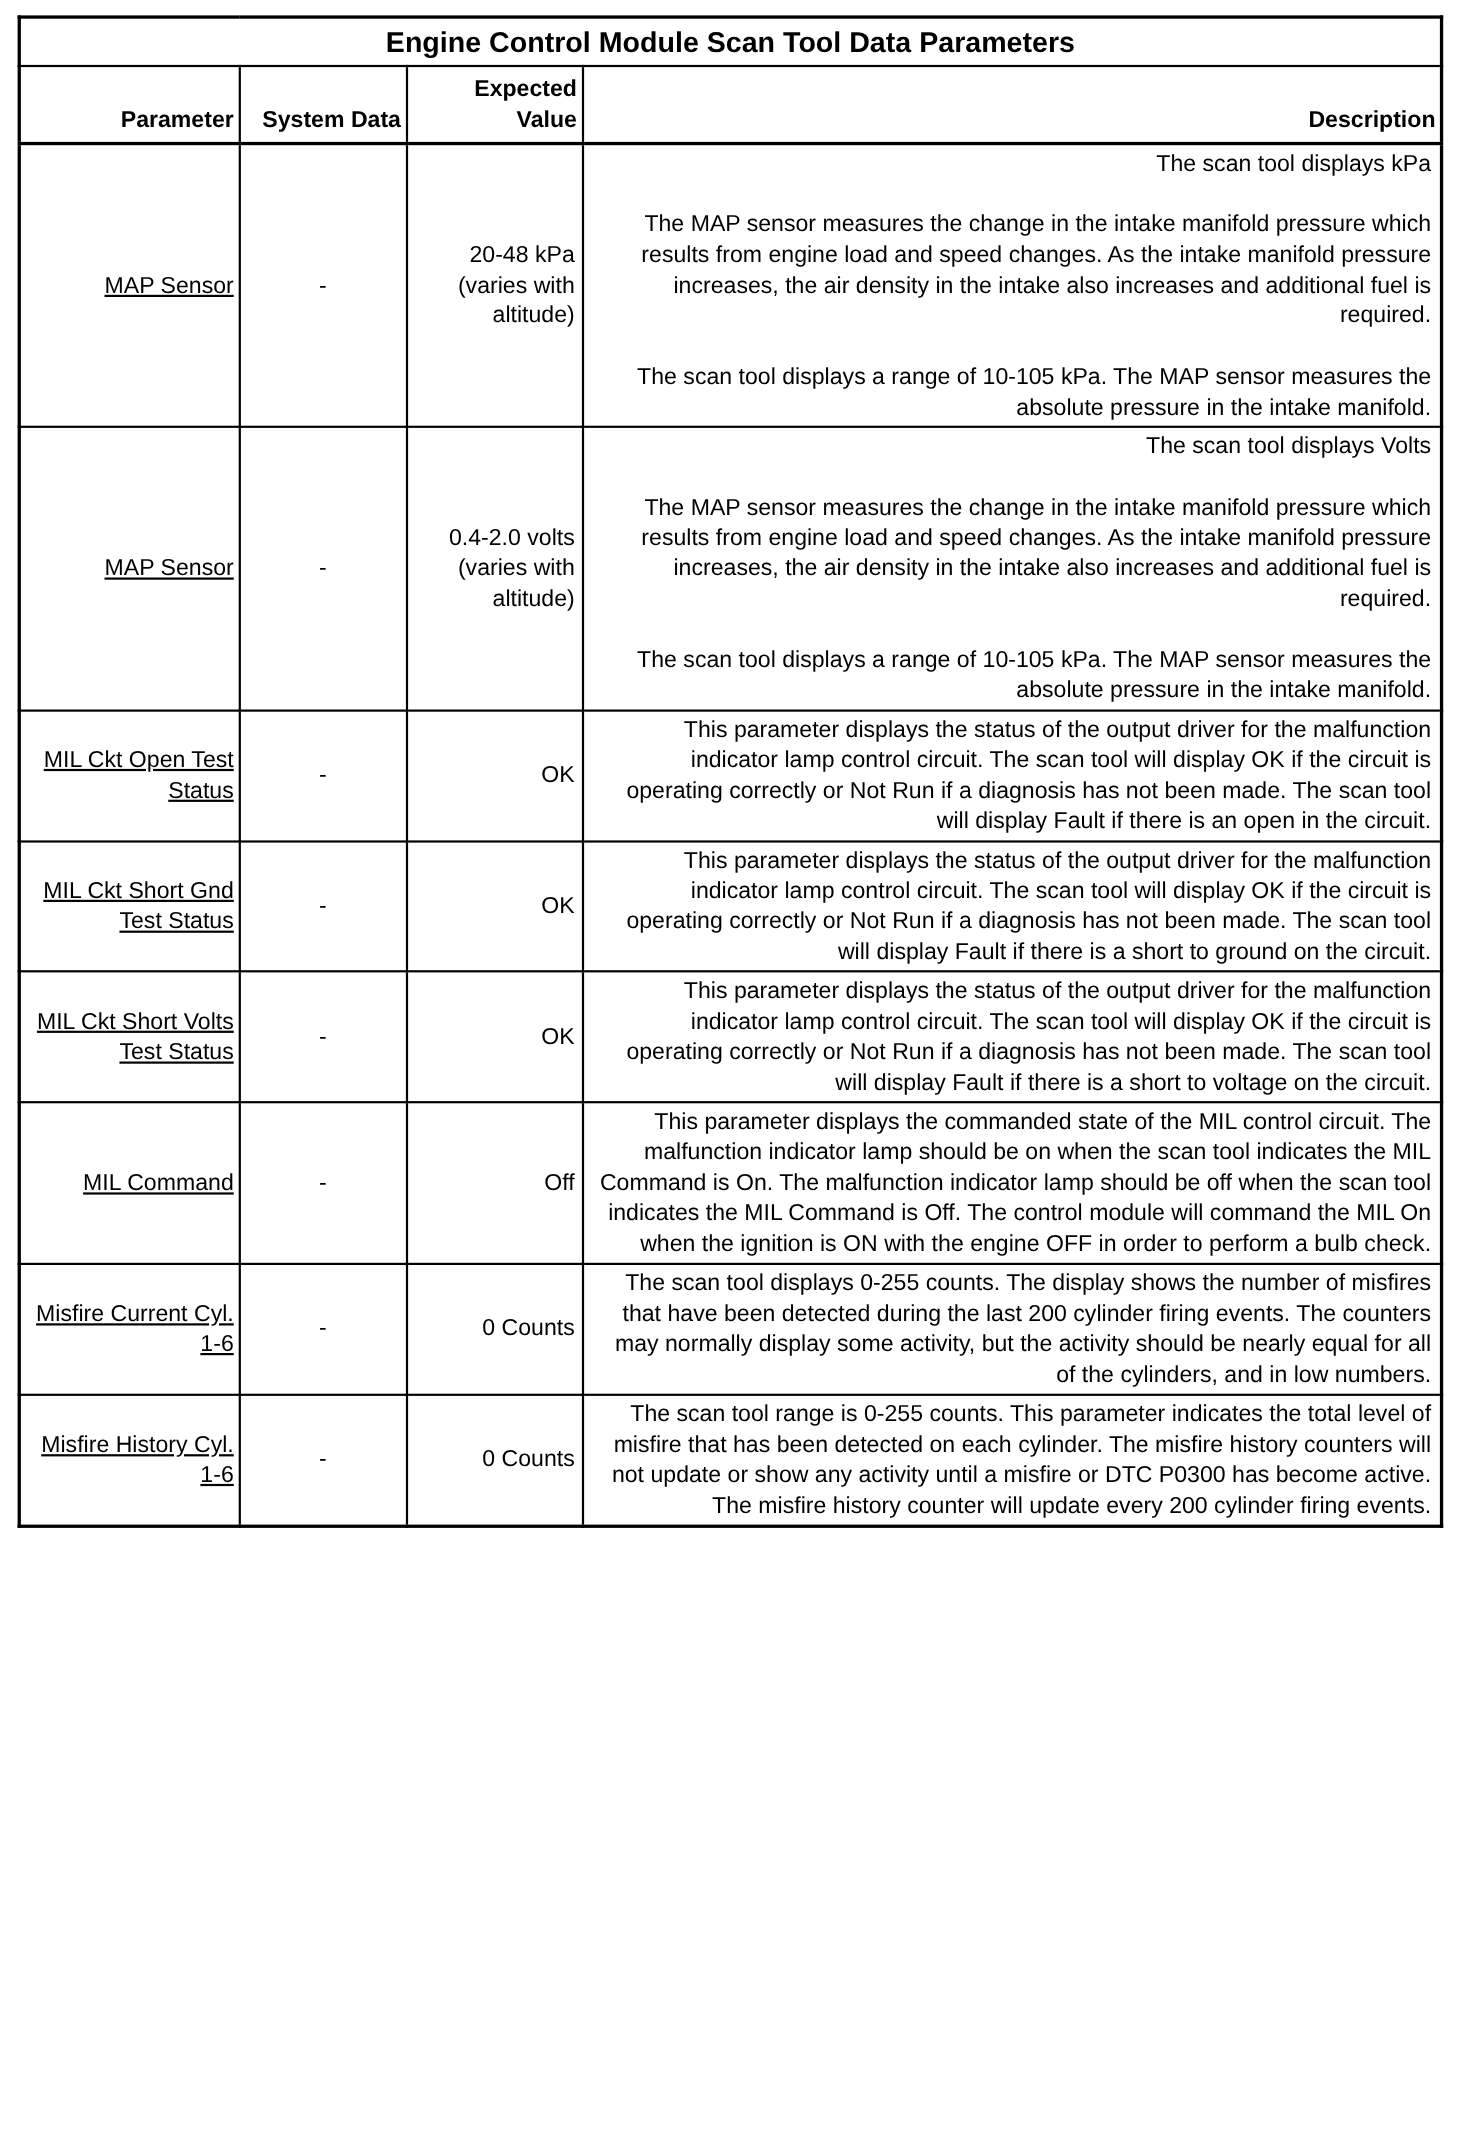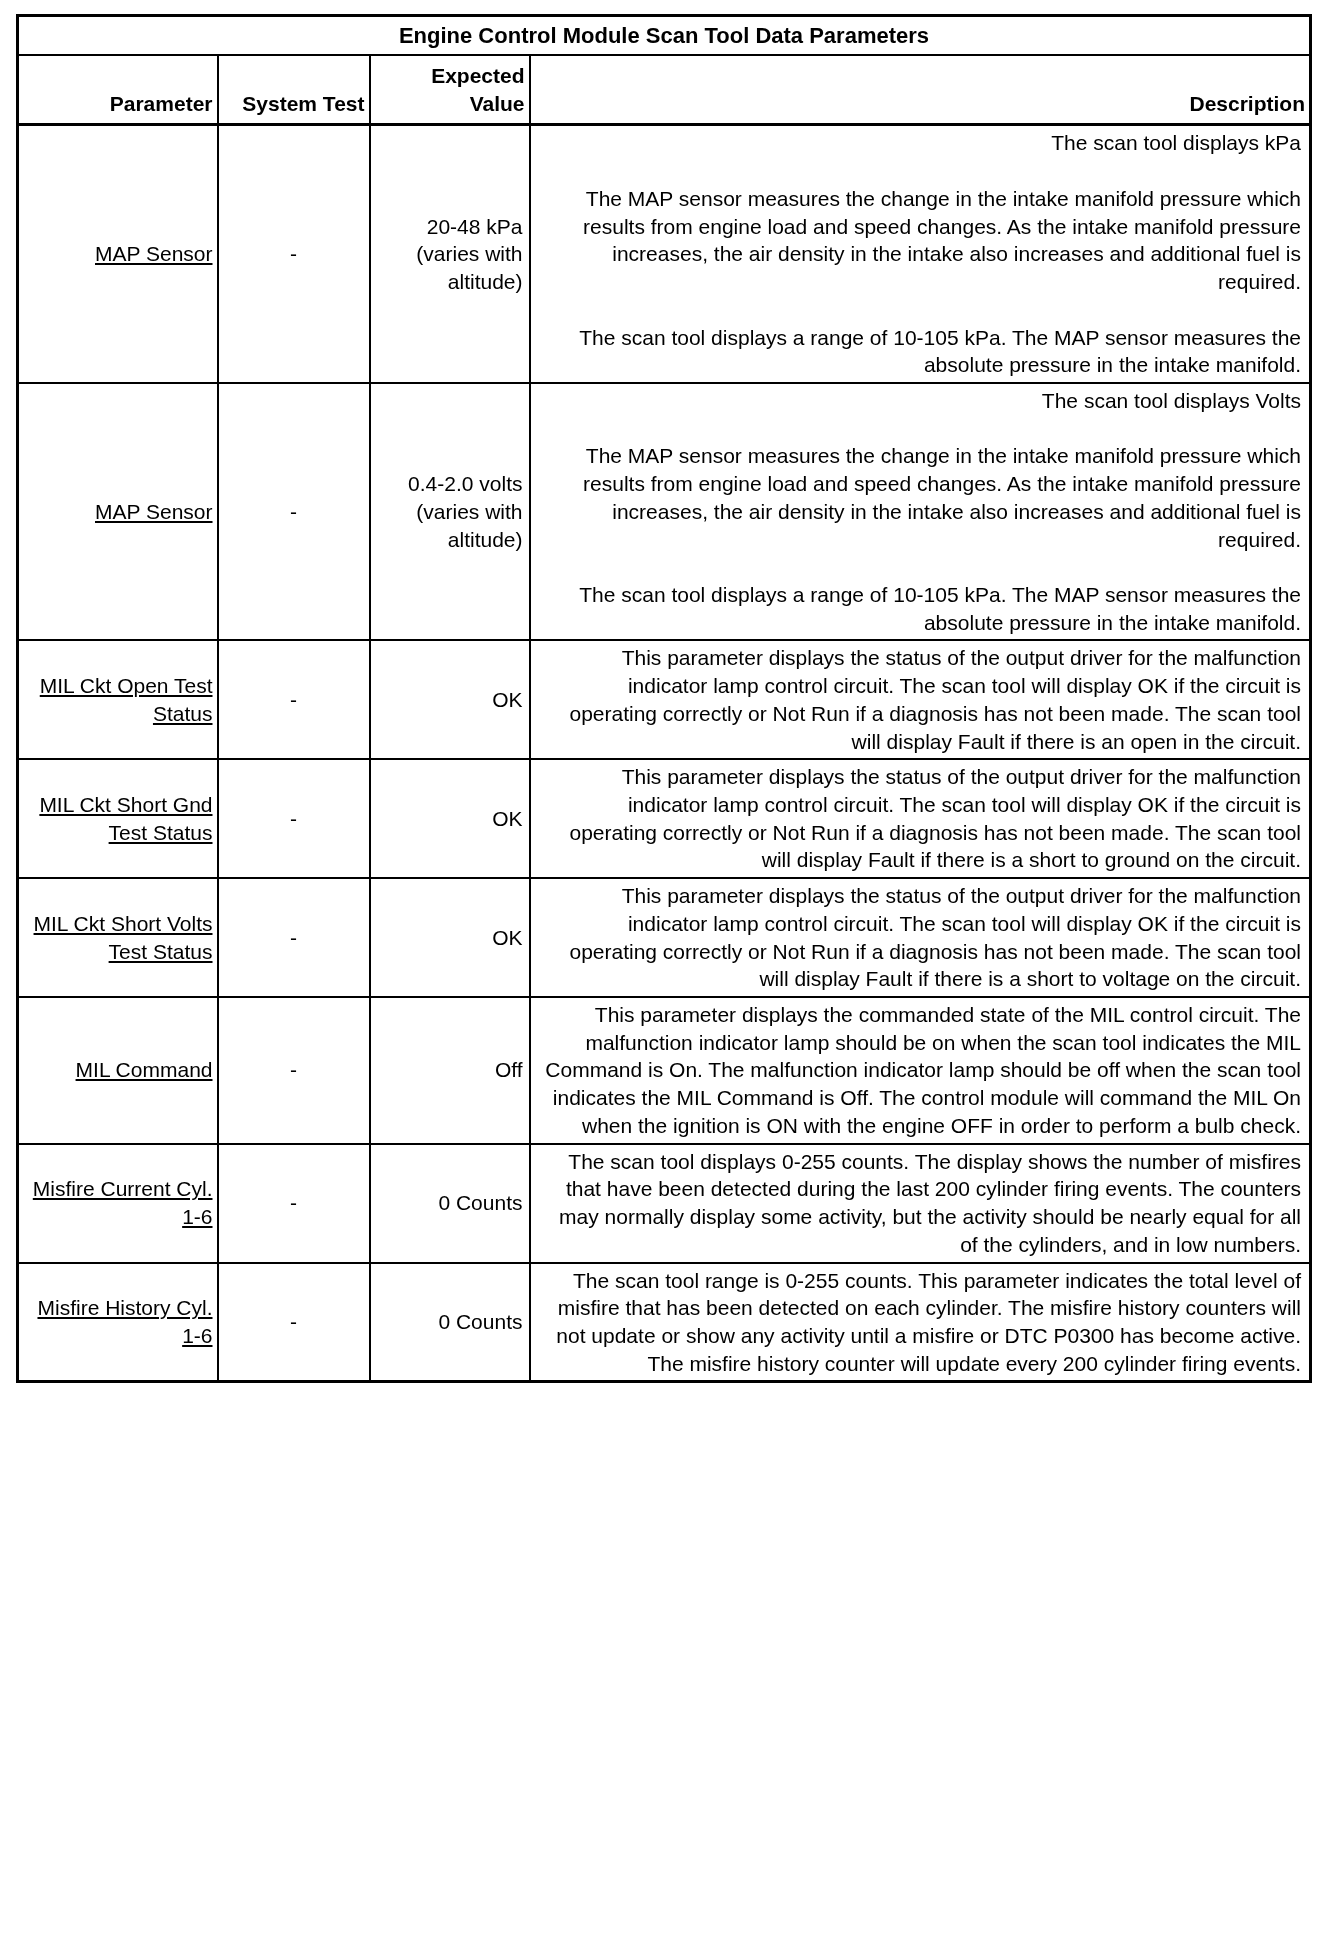--- a/index.html
+++ b/index.html
@@ -24,21 +24,21 @@
     font-size: 21px;
     line-height: 1.32;
   }
   table.scan-table th,
   table.scan-table td {
     border: 2px solid #000000;
     box-sizing: border-box;
   }
   th.title-cell {
     font-weight: bold;
-    font-size: 22px;
+    font-size: 26px;
     text-align: center;
     padding: 4px 6px;
     border-bottom: 2px solid #000000;
   }
   tr.col-header th {
     font-weight: bold;
     text-align: right;
     vertical-align: bottom;
     padding: 6px 4px 6px 4px;
     border-bottom: 3px solid #000000;
@@ -83,21 +83,21 @@
       <col class="c-state">
       <col class="c-expected">
       <col class="c-desc">
     </colgroup>
     <thead>
       <tr>
         <th class="title-cell" colspan="4">Engine Control Module Scan Tool Data Parameters</th>
       </tr>
       <tr class="col-header">
         <th>Parameter</th>
-        <th>System Test</th>
+        <th>System Data</th>
         <th>Expected
 Value</th>
         <th>Description</th>
       </tr>
     </thead>
     <tbody>
       <tr>
         <td class="param">MAP Sensor</td>
         <td class="state">-</td>
         <td class="expected">20-48 kPa

